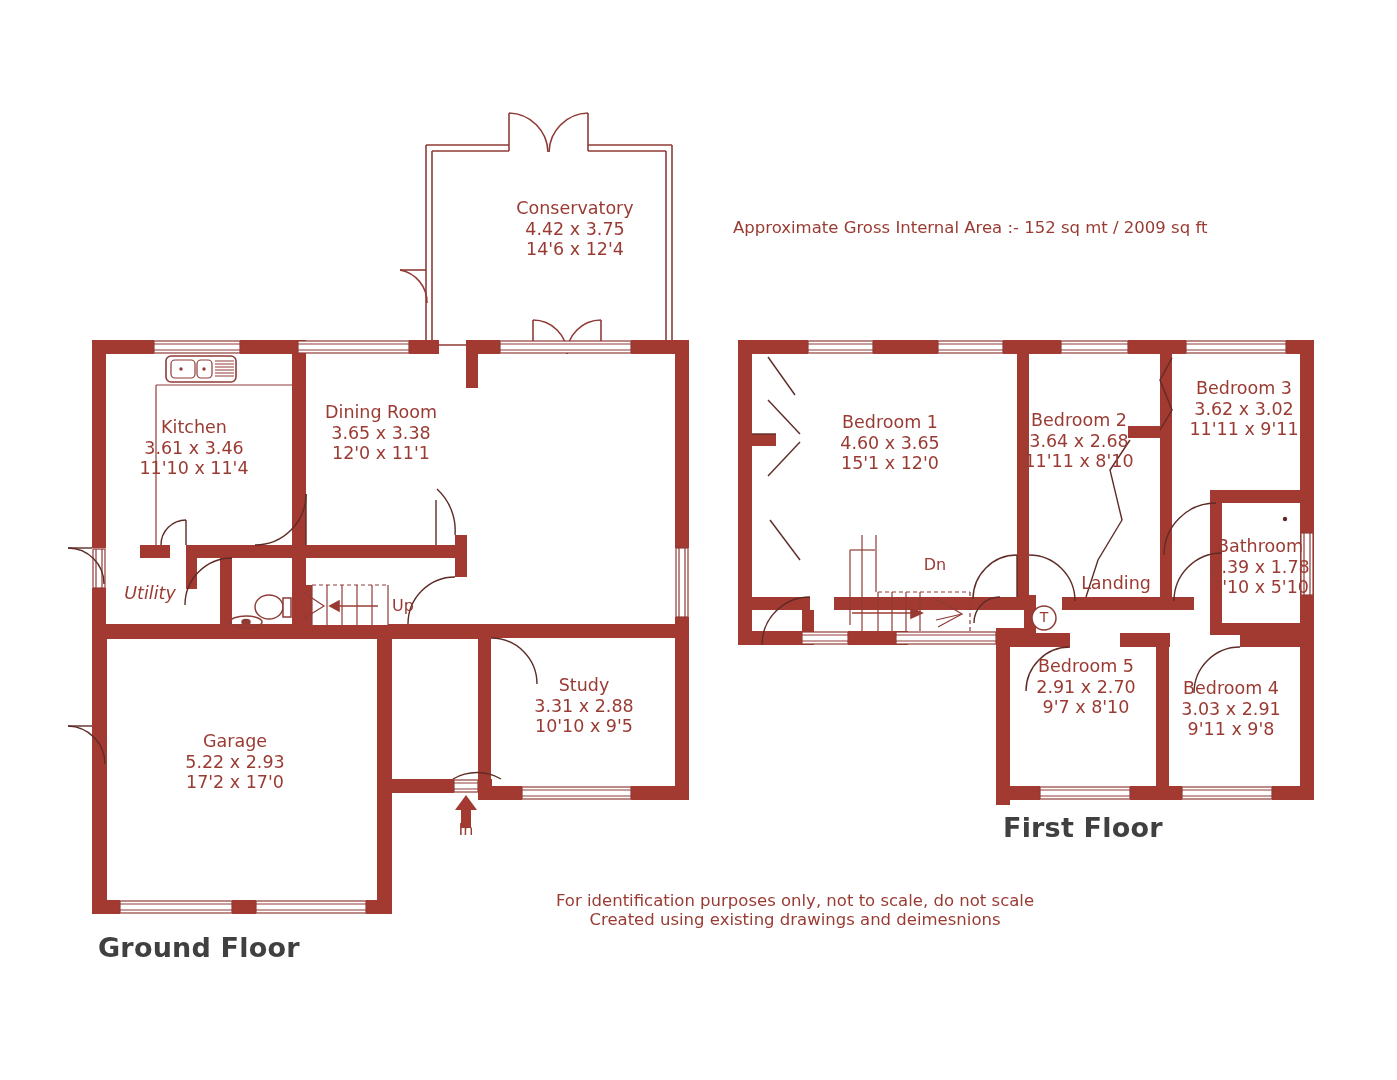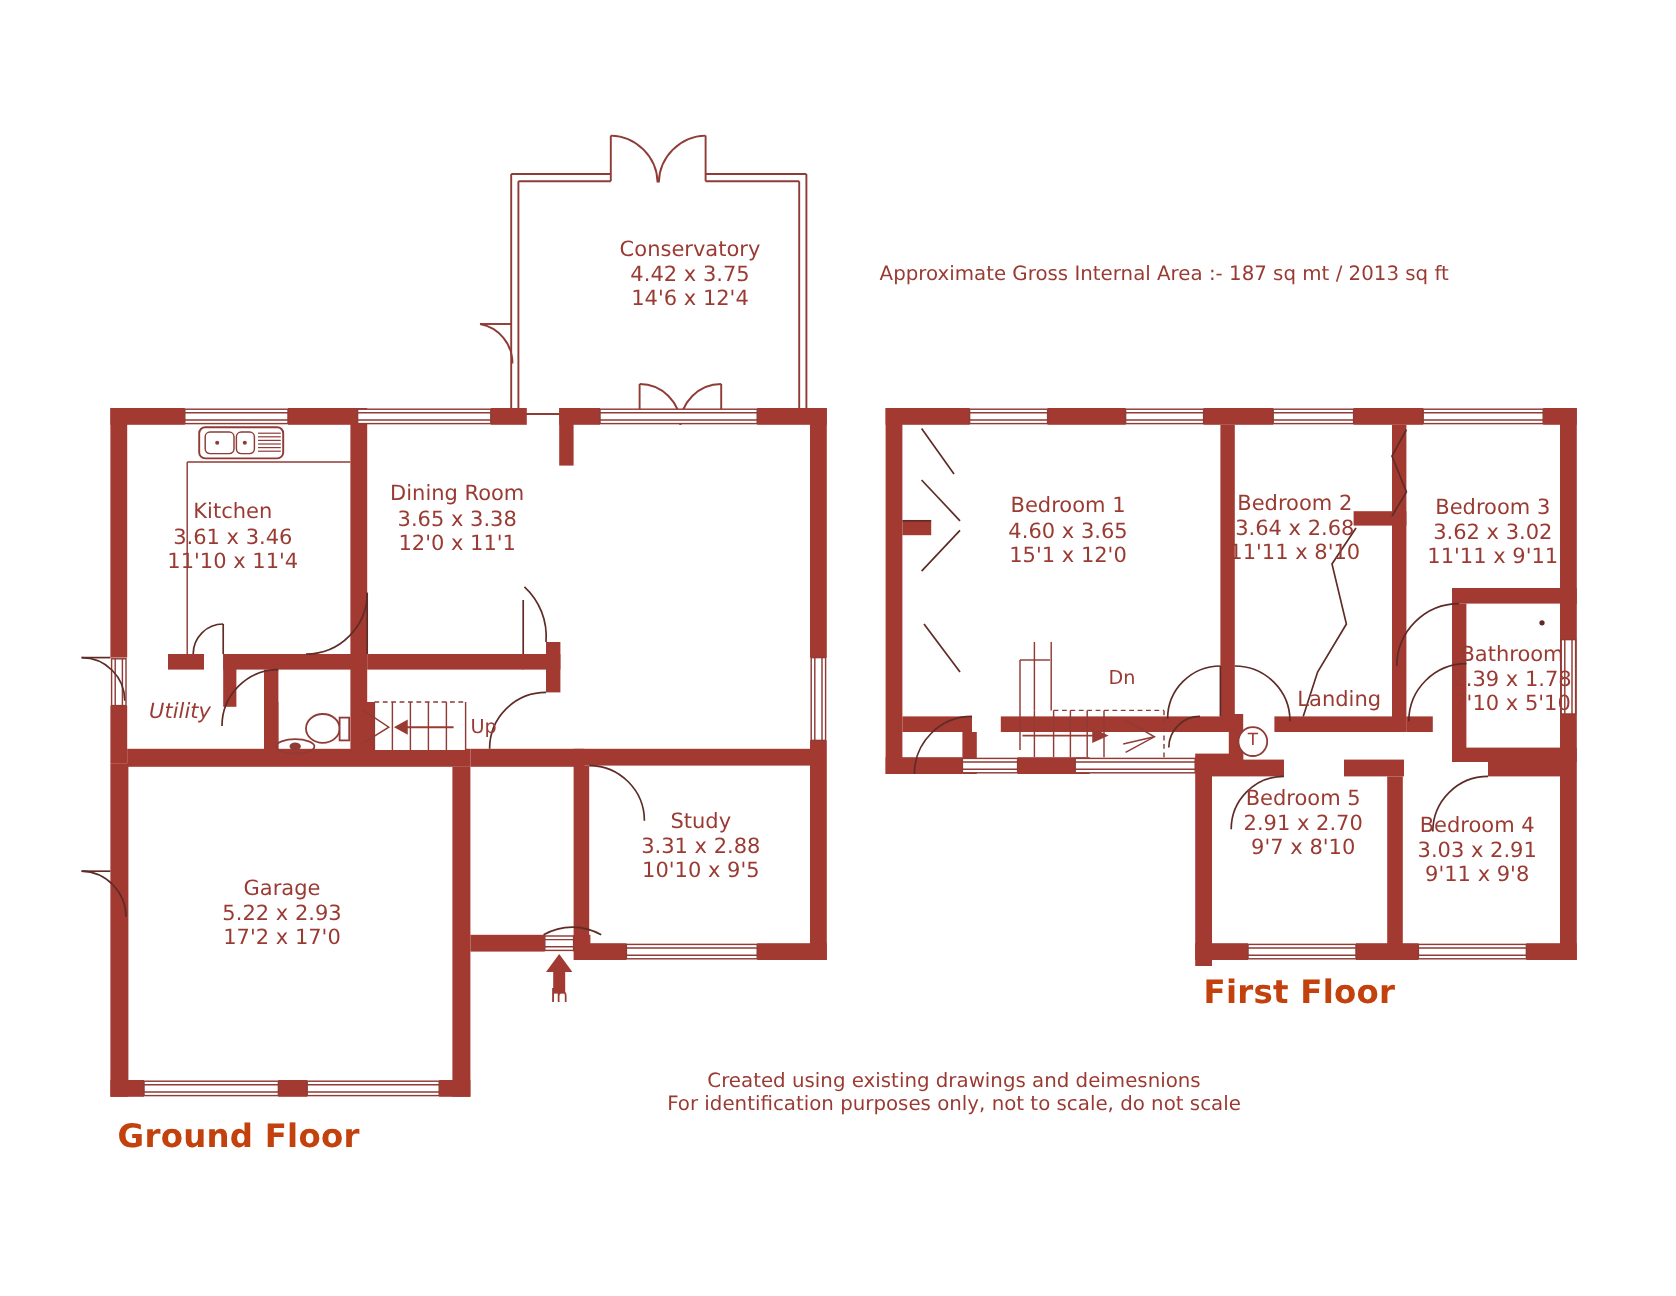--- a/index.html
+++ b/index.html
@@ -41,21 +41,21 @@
     display: block;
   }
   .small-label {
     font-size: 16px;
     transform: translateX(-50%);
     text-align: center;
   }
   .floor-title {
     font-size: 27px;
     font-weight: bold;
-    color: #c2410c;
+    color: #404040;
     letter-spacing: 0.2px;
   }
   .area-note {
     font-size: 16.5px;
     color: #9a3b33;
   }
   .disclaimer {
     font-size: 16.5px;
     color: #9a3b33;
     text-align: center;
@@ -441,21 +441,21 @@
 
       <g>
         <circle cx="1044" cy="618" r="12" fill="#ffffff" stroke="#8f3b36" stroke-width="1.5"></circle>
       </g>
 
       <circle cx="1285" cy="519" r="2.2" fill="#5e2b26"></circle>
 
     </g>
   </svg>
 
-  <div class="txt area-note" style="left:733px; top:218px;">Approximate Gross Internal Area  :-    187 sq mt /  2013 sq ft</div>
+  <div class="txt area-note" style="left:733px; top:218px;">Approximate Gross Internal Area  :-    152 sq mt /  2009 sq ft</div>
 
   <div class="txt room-label" style="left:551px; top:198px;margin-left:24px;">
     <span class="ln">Conservatory</span>
     <span class="ln">4.42 x 3.75</span>
     <span class="ln">14'6 x 12'4</span>
   </div>
 
   <div class="txt room-label" style="left:194px; top:417px;">
     <span class="ln">Kitchen</span>
     <span class="ln">3.61 x 3.46</span>
@@ -496,21 +496,21 @@
     <span class="ln">4.60 x 3.65</span>
     <span class="ln">15'1 x 12'0</span>
   </div>
 
   <div class="txt room-label" style="left:1079px; top:410px;">
     <span class="ln">Bedroom 2</span>
     <span class="ln">3.64 x 2.68</span>
     <span class="ln">11'11 x 8'10</span>
   </div>
 
-  <div class="txt room-label" style="left:1244px; top:413px;">
+  <div class="txt room-label" style="left:1244px; top:378px;">
     <span class="ln">Bedroom 3</span>
     <span class="ln">3.62 x 3.02</span>
     <span class="ln">11'11 x 9'11</span>
   </div>
 
   <div class="txt room-label" style="left:1260px; top:536px;">
     <span class="ln">Bathroom</span>
     <span class="ln">2.39 x 1.78</span>
     <span class="ln">7'10 x 5'10</span>
   </div>
@@ -531,17 +531,17 @@
     <span class="ln">9'11 x 9'8</span>
   </div>
 
   <div class="txt small-label" style="left:935px; top:556px;">Dn</div>
 
   <div class="txt small-label" style="left:1044px; top:609px; font-size:14px;">T</div>
 
   <div class="txt floor-title" style="left:1003px; top:812px;">First Floor</div>
 
   <div class="txt disclaimer" style="left:795px; top:891px;">
+    <span class="ln">For identification purposes only, not to scale, do not scale</span>
     <span class="ln">Created using existing drawings and deimesnions</span>
-    <span class="ln">For identification purposes only, not to scale, do not scale</span>
   </div>
 
 </div>
 
 </body></html>

